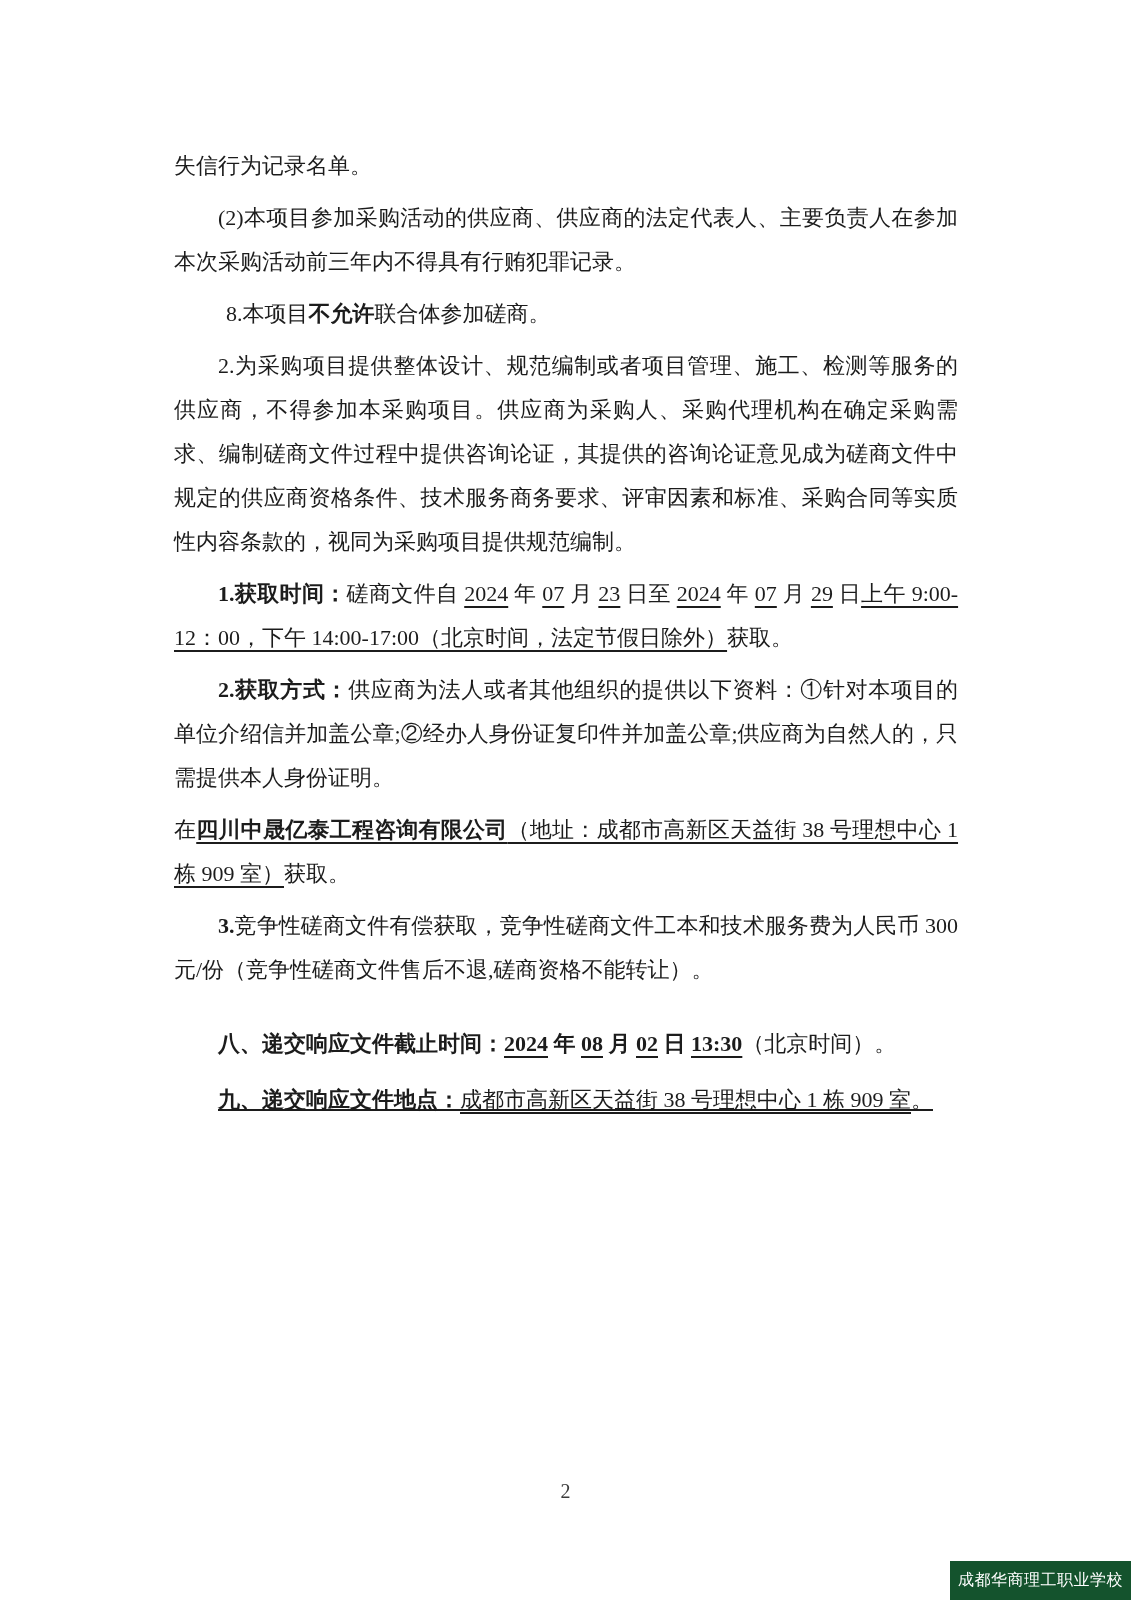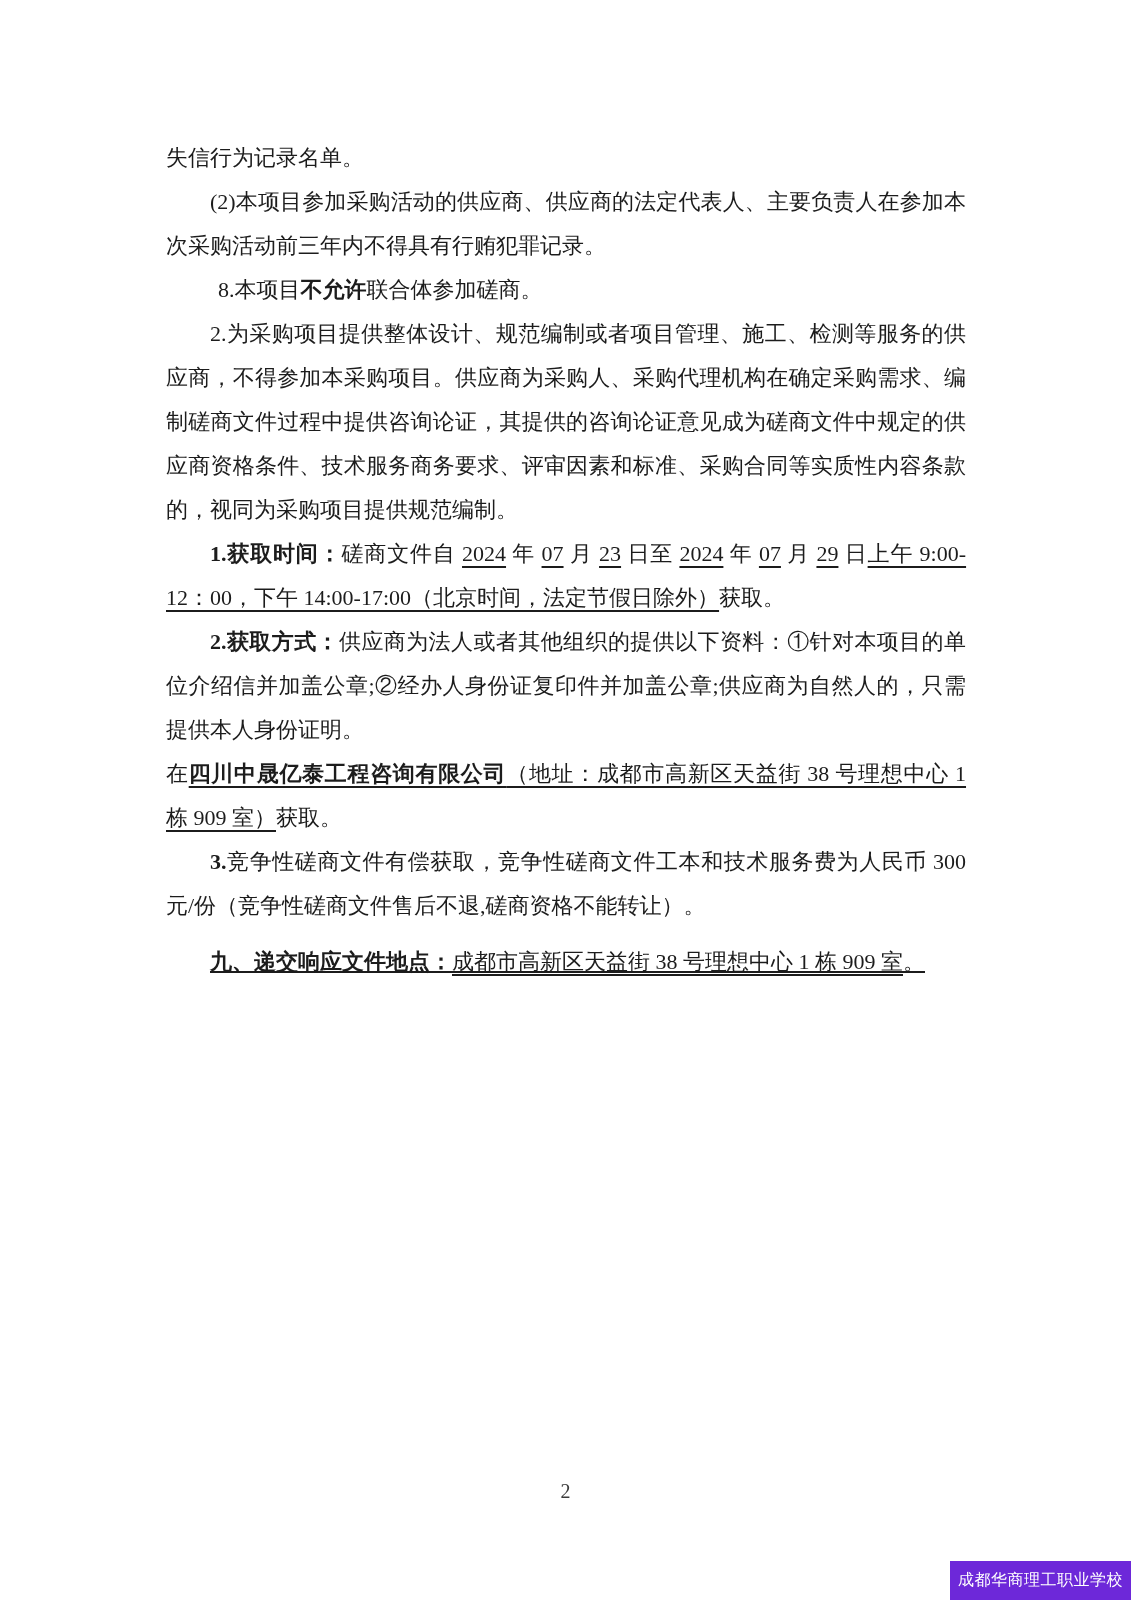--- a/index.html
+++ b/index.html
@@ -13,21 +13,21 @@
   .page-content{
     position:absolute;
     left:166px;top:136px;
     width:800px;
     color:#1c1c1c;
     font-size:22px;
     line-height:44px;
     text-align:justify;
     text-justify:inter-ideograph;
   }
-  .page-content p{margin:0;padding:0;}
+  .page-content p{margin:8px;padding:0;}
   .ind{text-indent:44px;}
   .ind8{text-indent:52px;}
   .cont{text-indent:0;}
   .mt30{margin-top:30px !important;}
   .mt12{margin-top:12px !important;text-decoration:underline;}
   .mt14{margin-top:14px !important;}
   .b{font-weight:bold;}
   .u{text-decoration:underline;text-underline-offset:5px;text-decoration-thickness:1.5px;}
   .page-number{
     position:absolute;
@@ -35,21 +35,21 @@
     top:1480px;
     text-align:center;
     font-size:20px;
     color:#3a3a3a;
     font-family:"Liberation Serif","DejaVu Serif",serif;
   }
   .watermark-badge{
     position:absolute;
     right:0;bottom:0;
     width:181px;height:39px;
-    background:#6d28d9;
+    background:#14532d;
     color:#ffffff;
     display:flex;
     align-items:center;
     justify-content:center;
     font-size:16px;
     font-family:"Liberation Sans","DejaVu Sans",sans-serif;
     letter-spacing:0.5px;
   }
 </style>
 </head>
@@ -57,18 +57,19 @@
 
 <div class="page-content">
   <p class="cont"><span>失信行为记录名单。</span></p>
   <p class="ind"><span>(2)本项目参加采购活动的供应商、供应商的法定代表人、主要负责人在参加本次采购活动前三年内不得具有行贿犯罪记录。</span></p>
   <p class="ind8"><span>8.本项目</span><span class="b">不允许</span><span>联合体参加磋商。</span></p>
   <p class="ind"><span>2.为采购项目提供整体设计、规范编制或者项目管理、施工、检测等服务的供应商，不得参加本采购项目。供应商为采购人、采购代理机构在确定采购需求、编制磋商文件过程中提供咨询论证，其提供的咨询论证意见成为磋商文件中规定的供应商资格条件、技术服务商务要求、评审因素和标准、采购合同等实质性内容条款的，视同为采购项目提供规范编制。</span></p>
   <p class="ind"><span class="b">1.获取时间：</span><span>磋商文件自 </span><span class="u">2024</span><span> 年 </span><span class="u">07</span><span> 月 </span><span class="u">23</span><span> 日至 </span><span class="u">2024</span><span> 年 </span><span class="u">07</span><span> 月 </span><span class="u">29</span><span> 日</span><span class="u">上午 9:00-12：00，下午 14:00-17:00（北京时间，法定节假日除外）</span><span>获取。</span></p>
   <p class="ind"><span class="b">2.获取方式：</span><span>供应商为法人或者其他组织的提供以下资料：①针对本项目的单位介绍信并加盖公章;②经办人身份证复印件并加盖公章;供应商为自然人的，只需提供本人身份证明。</span></p>
   <p class="cont"><span>在</span><span class="b u">四川中晟亿泰工程咨询有限公司</span><span class="u">（地址：成都市高新区天益街 38 号理想中心 1 栋 909 室）</span><span>获取。</span></p>
   <p class="ind"><span class="b">3.</span><span>竞争性磋商文件有偿获取，竞争性磋商文件工本和技术服务费为人民币 300 元/份（竞争性磋商文件售后不退,磋商资格不能转让）。</span></p>
+  <p class="ind mt30"><span class="b">八、递交响应文件截止时间：</span><span class="b u">2024</span><span class="b"> 年 </span><span class="b u">08</span><span class="b"> 月 </span><span class="b u">02</span><span class="b"> 日 </span><span class="b u">13:30</span><span>（北京时间）。</span></p>
   <p class="ind mt12"><span class="b">九、递交响应文件地点：</span><span class="u">成都市高新区天益街 38 号理想中心 1 栋 909 室</span><span>。</span></p>
 </div>
 
 <div class="page-number">2</div>
 
 <div class="watermark-badge">成都华商理工职业学校</div>
 
 </body></html>

